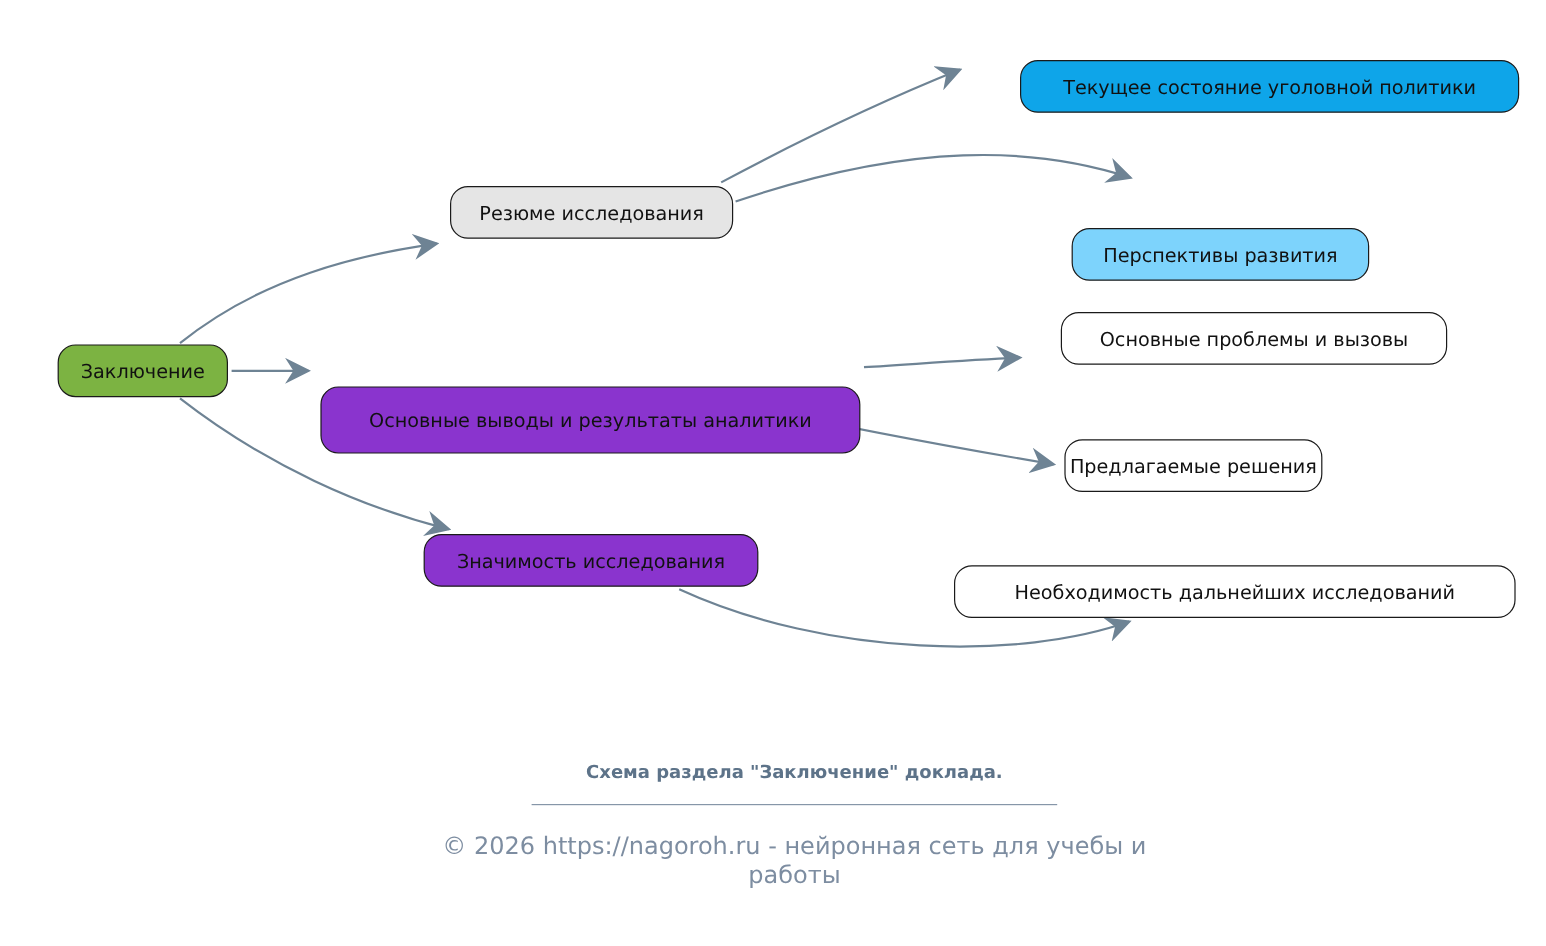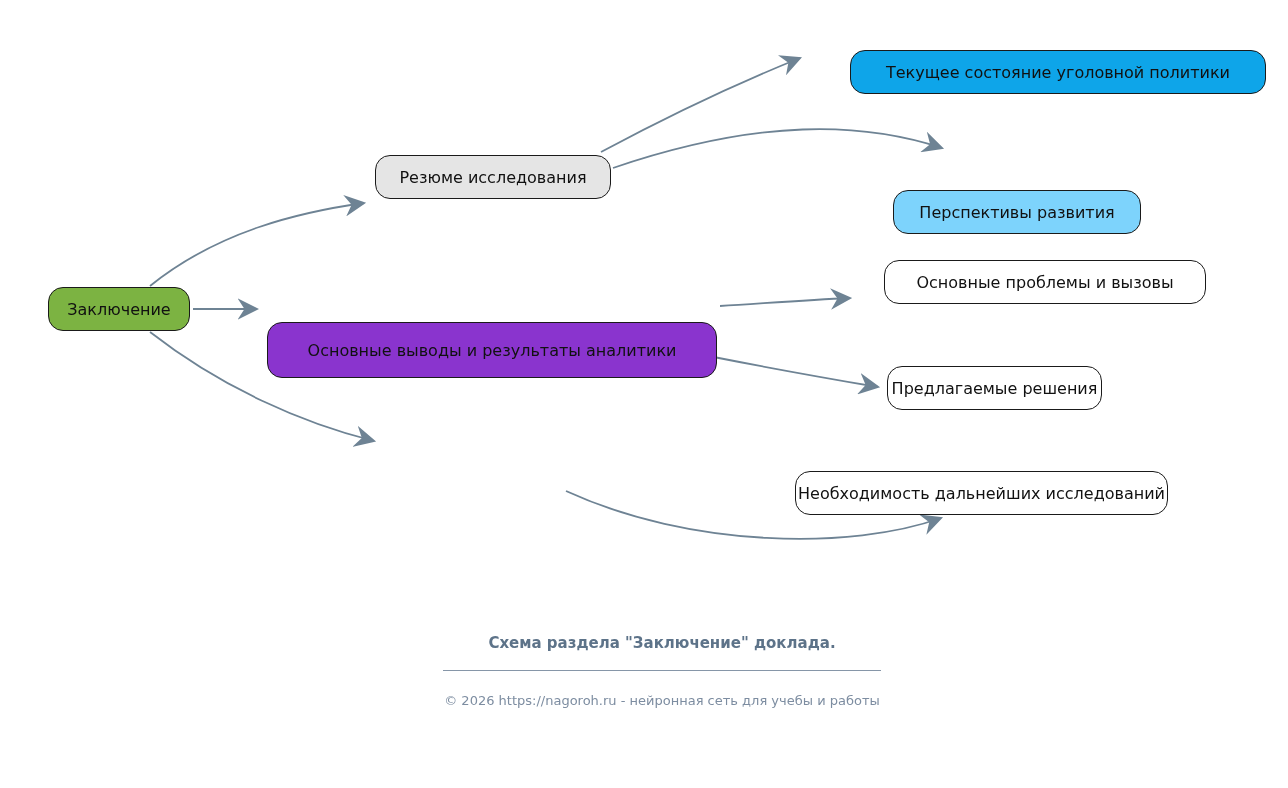--- a/index.html
+++ b/index.html
@@ -36,36 +36,36 @@
   }
   
   .n-root            { left:  48px; top: 287px; width: 142px; height: 44px; }
   .n-summary         { left: 375px; top: 155px; width: 236px; height: 44px; }
   .n-findings        { left: 267px; top: 287px; width: 450px; height: 56px; margin-top: 35px; }
   .n-significance    { left: 353px; top: 445px; width: 279px; height: 44px; }
   .n-current-state   { left: 810px; top:  50px; width: 416px; height: 44px; }
   .n-prospects       { left: 893px; top: 155px; width: 248px; height: 44px; }
   .n-problems        { left: 857px; top: 260px; width: 322px; height: 44px; margin-left: 27px; }
   .n-solutions       { left: 887px; top: 366px; width: 215px; height: 44px; }
-  .n-further         { left: 795px; top: 471px; width: 373px; height: 44px; }
+  .n-further         { left: 795px; top: 471px; width: 468px; height: 44px; }
 
   .footer-caption {
     position: absolute; left: 362px; top: 634px; width: 600px;
     text-align: center;
     font-size: 15px; font-weight: bold;
     color: var(--caption, #5d7389);
   }
   .footer-rule {
     position: absolute; left: 443px; top: 670px; width: 438px;
     border-top: 1px solid var(--rule, #8696a8);
   }
   .footer-copyright {
     position: absolute; left: 362px; top: 693px; width: 600px;
     text-align: center;
-    font-size: 13px;
+    font-size: 20px;
     color: var(--copyright, #7d8da1);
   }
 </style>
 </head>
 <body>
 
 <div class="canvas">
 
   <svg class="edges" viewBox="0 0 1288 788">
     <defs>
@@ -82,20 +82,21 @@
     <path class="edge" marker-end="url(#vee)" d="M 601,333 C 700,356 790,372 878,387"></path>
     <path class="edge" marker-end="url(#vee)" d="M 566,491 C 690,548 852,550 941,518"></path>
   </svg>
 
   <div class="node n-root" style="background: rgb(124, 179, 66);">Заключение</div>
 
   <div class="node n-summary" style="background: #e5e5e5;">Резюме исследования</div>
 
   <div class="node n-findings" style="background: rgb(138, 52, 206);">Основные выводы и результаты аналитики</div>
 
+  <div class="node n-significance" style="background: rgb(138, 52, 206);">Значимость исследования</div>
 
   <div class="node n-current-state" style="background: #0ea5e9; margin-left: 40px;">Текущее состояние уголовной политики</div>
 
   <div class="node n-prospects" style="background: #7dd3fc; margin-top: 35px;">Перспективы развития</div>
 
   <div class="node n-problems" style="background: rgb(255, 255, 255);">Основные проблемы и вызовы</div>
 
   <div class="node n-solutions" style="background: rgb(255, 255, 255);">Предлагаемые решения</div>
 
   <div class="node n-further" style="background: rgb(255, 255, 255);">Необходимость дальнейших исследований</div>

